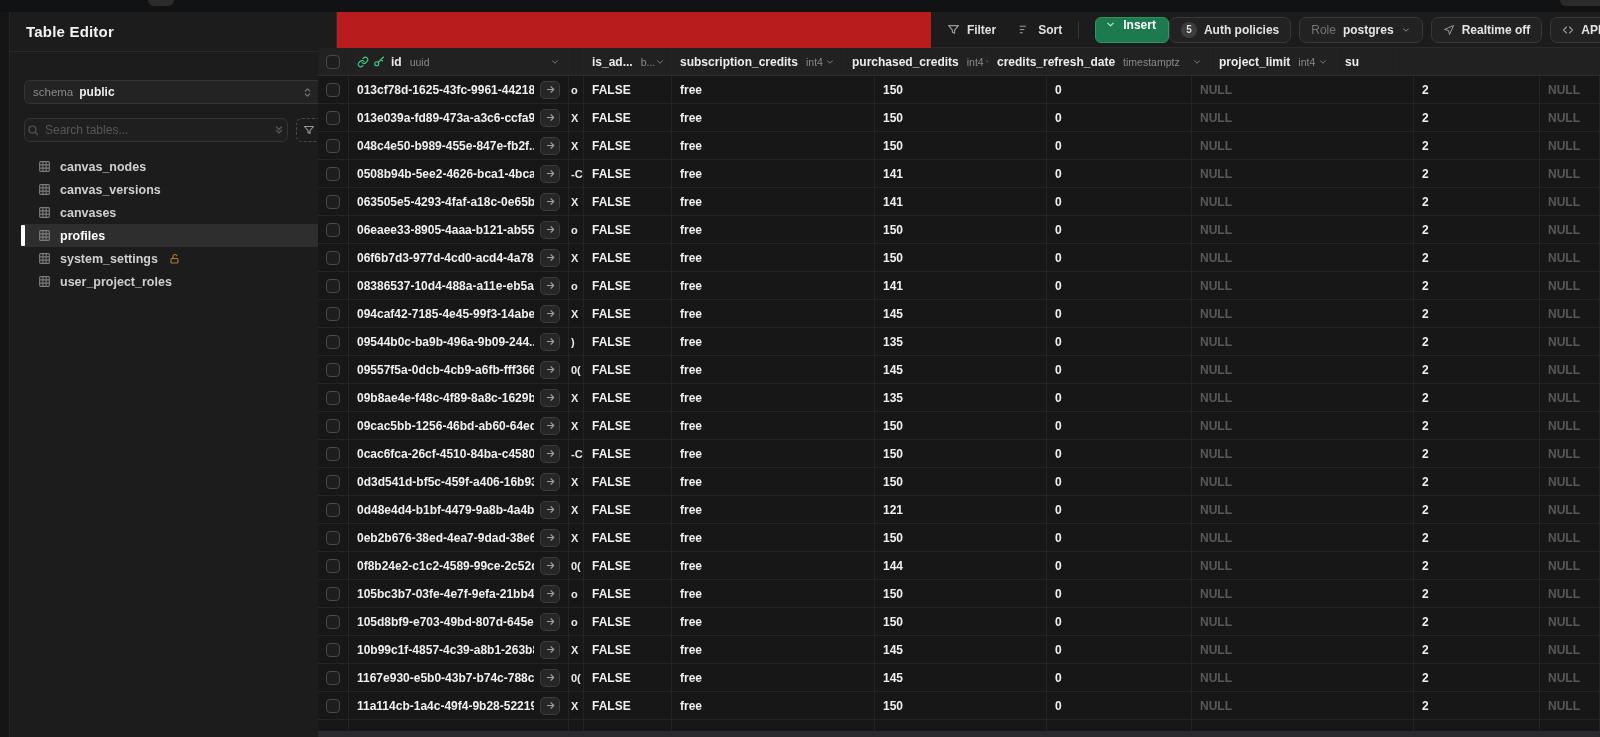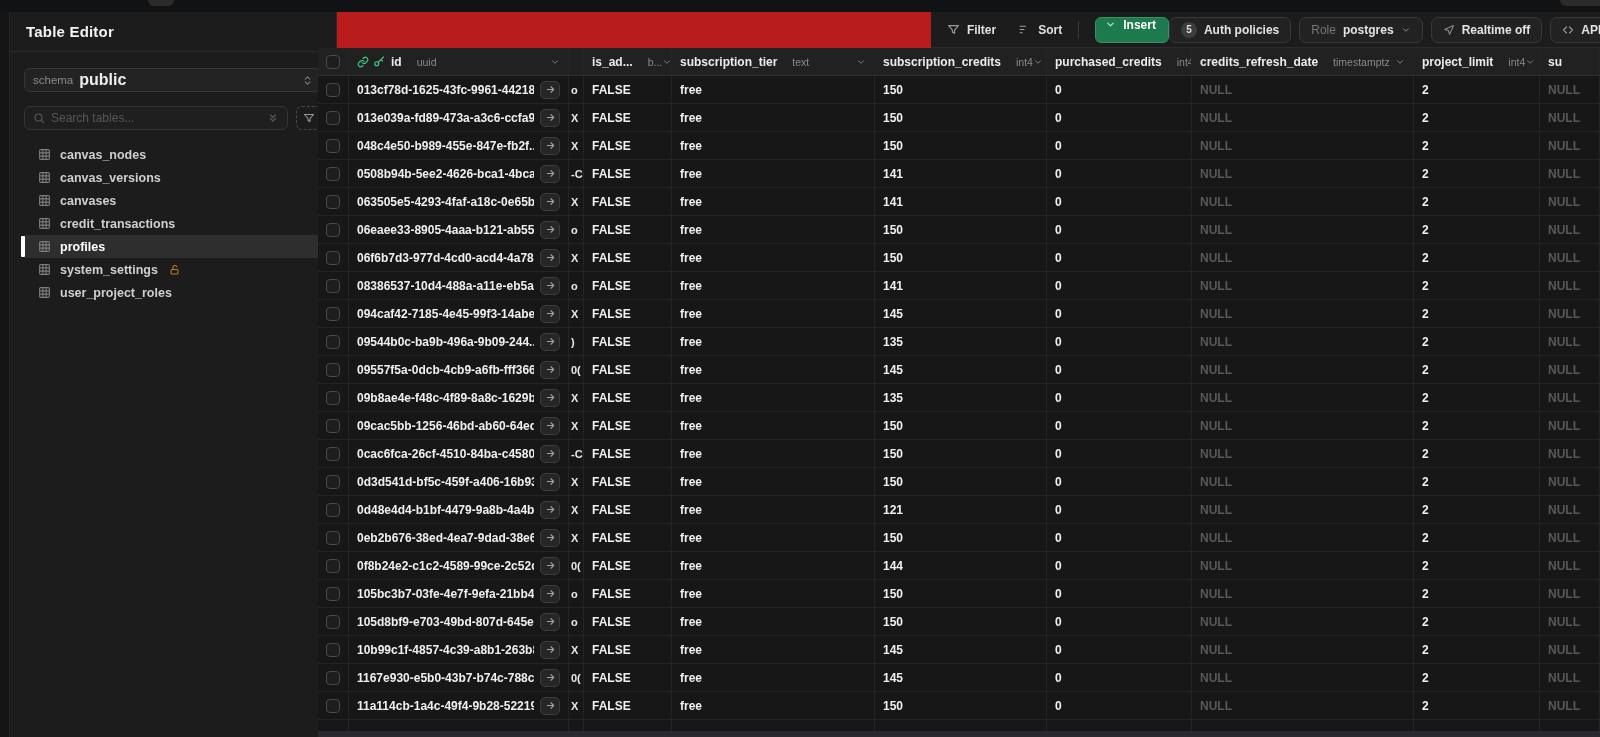--- a/index.html
+++ b/index.html
@@ -12,31 +12,31 @@
 
   
   .rail { width:10px; background:#151515; border-right:1px solid #262626; }
 
   
   .sidebar { width:327px; background:#1c1c1c; border-right:1px solid #2c2c2c; display:flex; flex-direction:column; }
   .sidebar-header { height:40px; display:flex; align-items:center; padding:0 16px; border-bottom:1px solid #292929; }
   .sidebar-title { font-size:15px; font-weight:700; color:#f2f2f2; letter-spacing:.2px; }
   .sidebar-body { padding:16px 14px 0 14px; }
   .schema-select { height:24px; background:#232323; border:1px solid #343434; border-radius:6px;
-    display:flex; align-items:center; padding:0 8px; gap:6px; cursor:pointer; }
+    display:flex; align-items:center; padding:0 8px; gap:6px; cursor:pointer;margin-top:12px; }
   .schema-label { font-size:11.5px; color:#8a8a8a; }
-  .schema-value { font-size:16px; font-weight:700; color:#ededed; }
+  .schema-value { font-size:12px; font-weight:700; color:#ededed; }
   .schema-select .updown { margin-left:auto; color:#7a7a7a; display:flex; }
   .newtable-btn { margin-top:5px; height:24px; background:#272727; border:1px solid #343434; border-radius:6px;
     display:flex; align-items:center; padding:0 9px; gap:8px; cursor:pointer; }
   .newtable-plus { color:#8a8a8a; display:flex; }
   .newtable-label { font-size:12px; font-weight:700; color:#ededed; }
   .search-row { margin-top:14px; display:flex; gap:8px; align-items:center; }
   .search-box { flex:1; height:24px; border:1px solid #343434; border-radius:6px; background:#1f1f1f;
-    display:flex; align-items:center; padding:0 8px; gap:6px; }
+    display:flex; align-items:center; padding:0 2px; gap:6px; }
   .search-box input { flex:1; background:transparent; border:none; outline:none; color:#cfcfcf;
     font-size:12px; font-family:"Liberation Sans",sans-serif; min-width:0; }
   .search-box input::placeholder { color:#575757; }
   .search-icons { color:#575757; display:flex; }
   .filterlist-btn { width:26px; height:24px; border:1px dashed #4a4a4a; border-radius:6px; background:transparent;
     display:flex; align-items:center; justify-content:center; color:#9a9a9a; cursor:pointer; }
   .table-list { margin-top:13px; display:flex; flex-direction:column; }
   .table-item { position:relative; height:23px; display:flex; align-items:center; gap:9px;
     padding:0 14px; cursor:pointer; }
   .table-item .t-icon { color:#7d7d7d; display:flex; }
@@ -78,21 +78,21 @@
   .col-id      { width:220px; }
   .col-frag    { width:15px; padding:0 2px; }
   .col-admin   { width:88px; }
   .col-tier    { width:203px; }
   .col-sub     { width:172px; }
   .col-pur     { width:145px; }
   .col-refresh { width:222px; }
   .col-limit   { width:126px; }
   .col-last    { width:60px; }
   .h-name { font-size:12px; font-weight:700; color:#ececec; }
-  .h-type { font-size:10.5px; color:#8a8a8a; margin-left:15px; }
+  .h-type { font-size:10.5px; color:#8a8a8a; margin-left:8px; }
   .h-chev { margin-left:auto; color:#7e7e7e; display:flex; }
   .h-icons { display:flex; gap:4px; margin-right:6px; color:#3ecf8e; align-items:center; }
   .cb { width:14px; height:14px; border:1px solid #494949; border-radius:4px; background:#1e1e1e; cursor:pointer; }
   .c-val { font-size:12px; font-weight:700; color:#f0f0f0; }
   .c-null { font-size:12px; font-weight:700; color:#585858; }
   .c-frag { font-size:11px; font-weight:700; color:#e8e8e8; }
   .id-cell { justify-content:space-between; gap:6px; }
   .id-text { font-size:12px; font-weight:700; color:#f0f0f0; overflow:hidden; }
   .expand-btn { width:20px; height:18px; border:1px solid #3c3c3c; border-radius:5px; background:#262626;
     color:#9f9f9f; display:flex; align-items:center; justify-content:center; flex-shrink:0; cursor:pointer; }
@@ -174,30 +174,20 @@
 
         </div>
           <div class="table-item">
           <span class="t-icon">
             <svg width="13" height="13" viewBox="0 0 24 24" fill="none" stroke="currentColor" stroke-width="2">
                 <rect x="3" y="3" width="18" height="18" rx="2"></rect>
                 <path d="M3 9h18M3 15h18M9 3v18M15 3v18"></path>
               </svg>
           </span>
           <span class="t-name">canvases</span>
-
-        </div>
-          <div class="table-item">
-          <span class="t-icon">
-            <svg width="13" height="13" viewBox="0 0 24 24" fill="none" stroke="currentColor" stroke-width="2">
-                <rect x="3" y="3" width="18" height="18" rx="2"></rect>
-                <path d="M3 9h18M3 15h18M9 3v18M15 3v18"></path>
-              </svg>
-          </span>
-          <span class="t-name">credit_transactions</span>
 
         </div>
           <div class="table-item selected">
           <span class="t-icon">
             <svg width="13" height="13" viewBox="0 0 24 24" fill="none" stroke="currentColor" stroke-width="2">
                 <rect x="3" y="3" width="18" height="18" rx="2"></rect>
                 <path d="M3 9h18M3 15h18M9 3v18M15 3v18"></path>
               </svg>
           </span>
           <span class="t-name">profiles</span>
@@ -328,29 +318,20 @@
           <div class="g-cell col-frag"></div>
           <div class="g-cell col-admin">
             <span class="h-name">is_ad...</span>
             <span class="h-type">b...</span>
             <span class="h-chev">
               <svg width="10" height="10" viewBox="0 0 24 24" fill="none" stroke="currentColor" stroke-width="2.4" stroke-linecap="round" stroke-linejoin="round">
                   <path d="M6 9l6 6 6-6"></path>
                 </svg>
             </span>
           </div>
-          <div class="g-cell col-tier">
-            <span class="h-name">subscription_tier</span>
-            <span class="h-type">text</span>
-            <span class="h-chev">
-              <svg width="10" height="10" viewBox="0 0 24 24" fill="none" stroke="currentColor" stroke-width="2.4" stroke-linecap="round" stroke-linejoin="round">
-                  <path d="M6 9l6 6 6-6"></path>
-                </svg>
-            </span>
-          </div>
           <div class="g-cell col-sub">
             <span class="h-name">subscription_credits</span>
             <span class="h-type">int4</span>
             <span class="h-chev">
               <svg width="10" height="10" viewBox="0 0 24 24" fill="none" stroke="currentColor" stroke-width="2.4" stroke-linecap="round" stroke-linejoin="round">
                   <path d="M6 9l6 6 6-6"></path>
                 </svg>
             </span>
           </div>
           <div class="g-cell col-pur">

